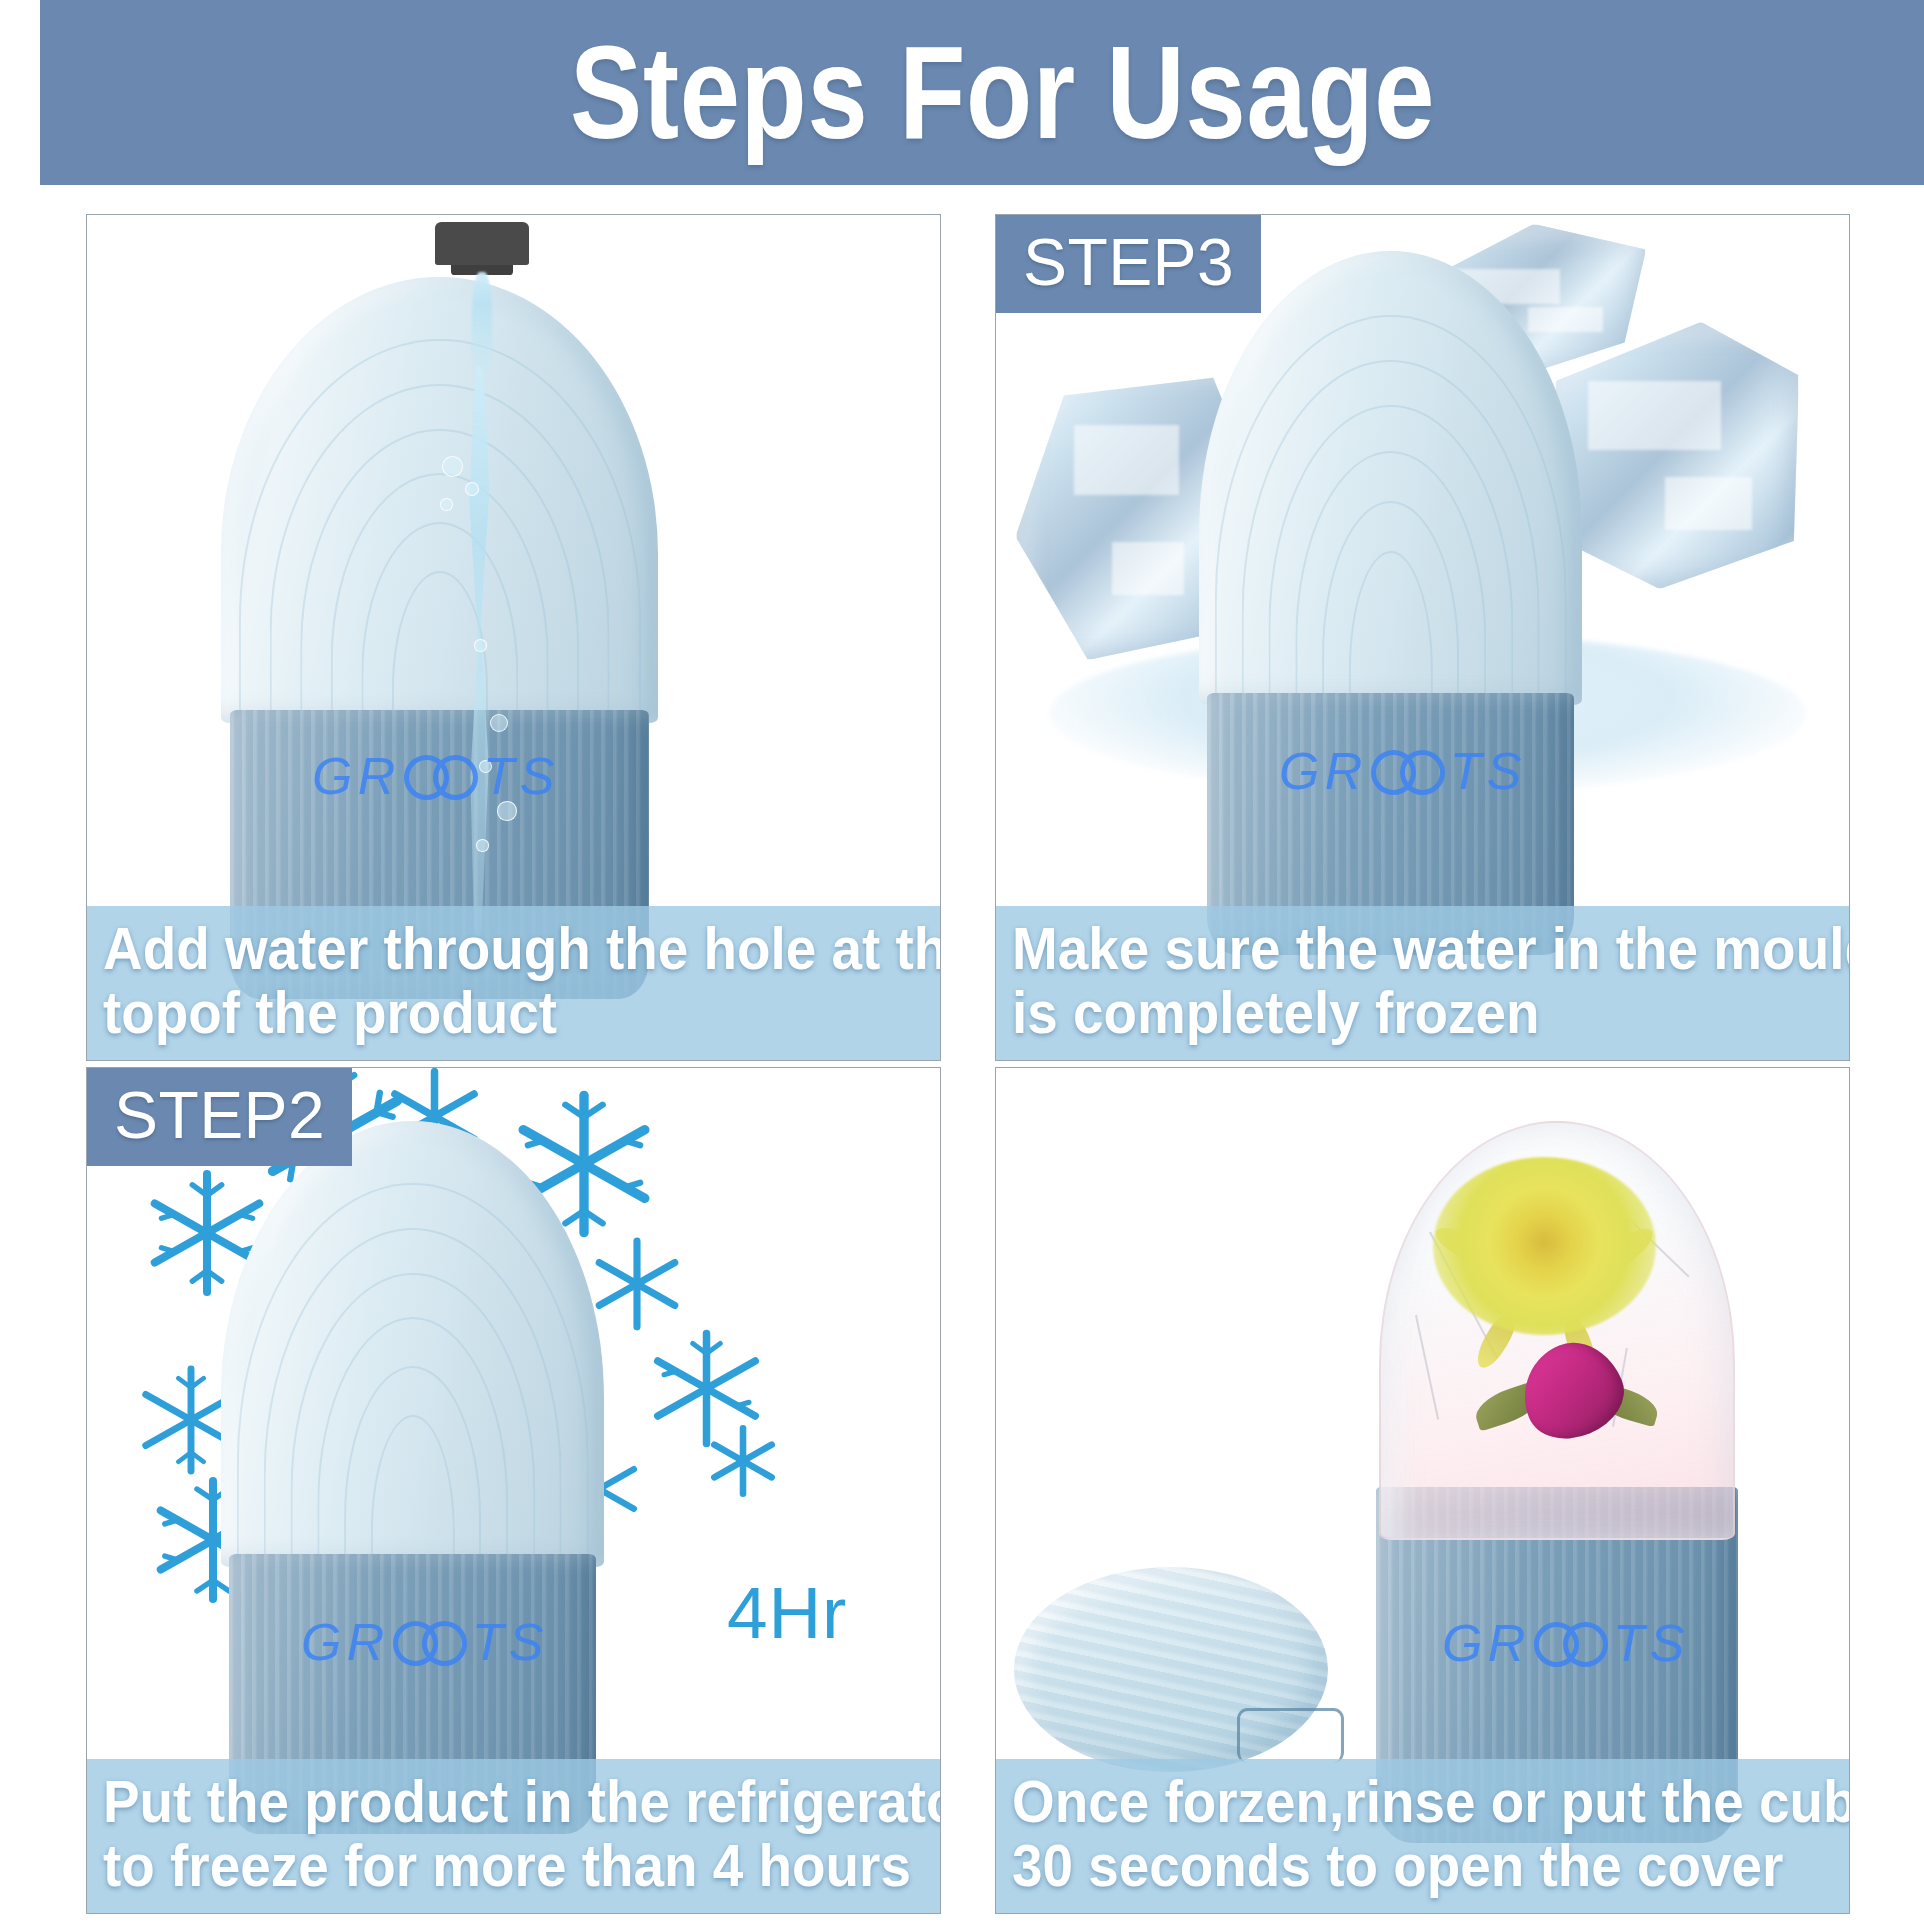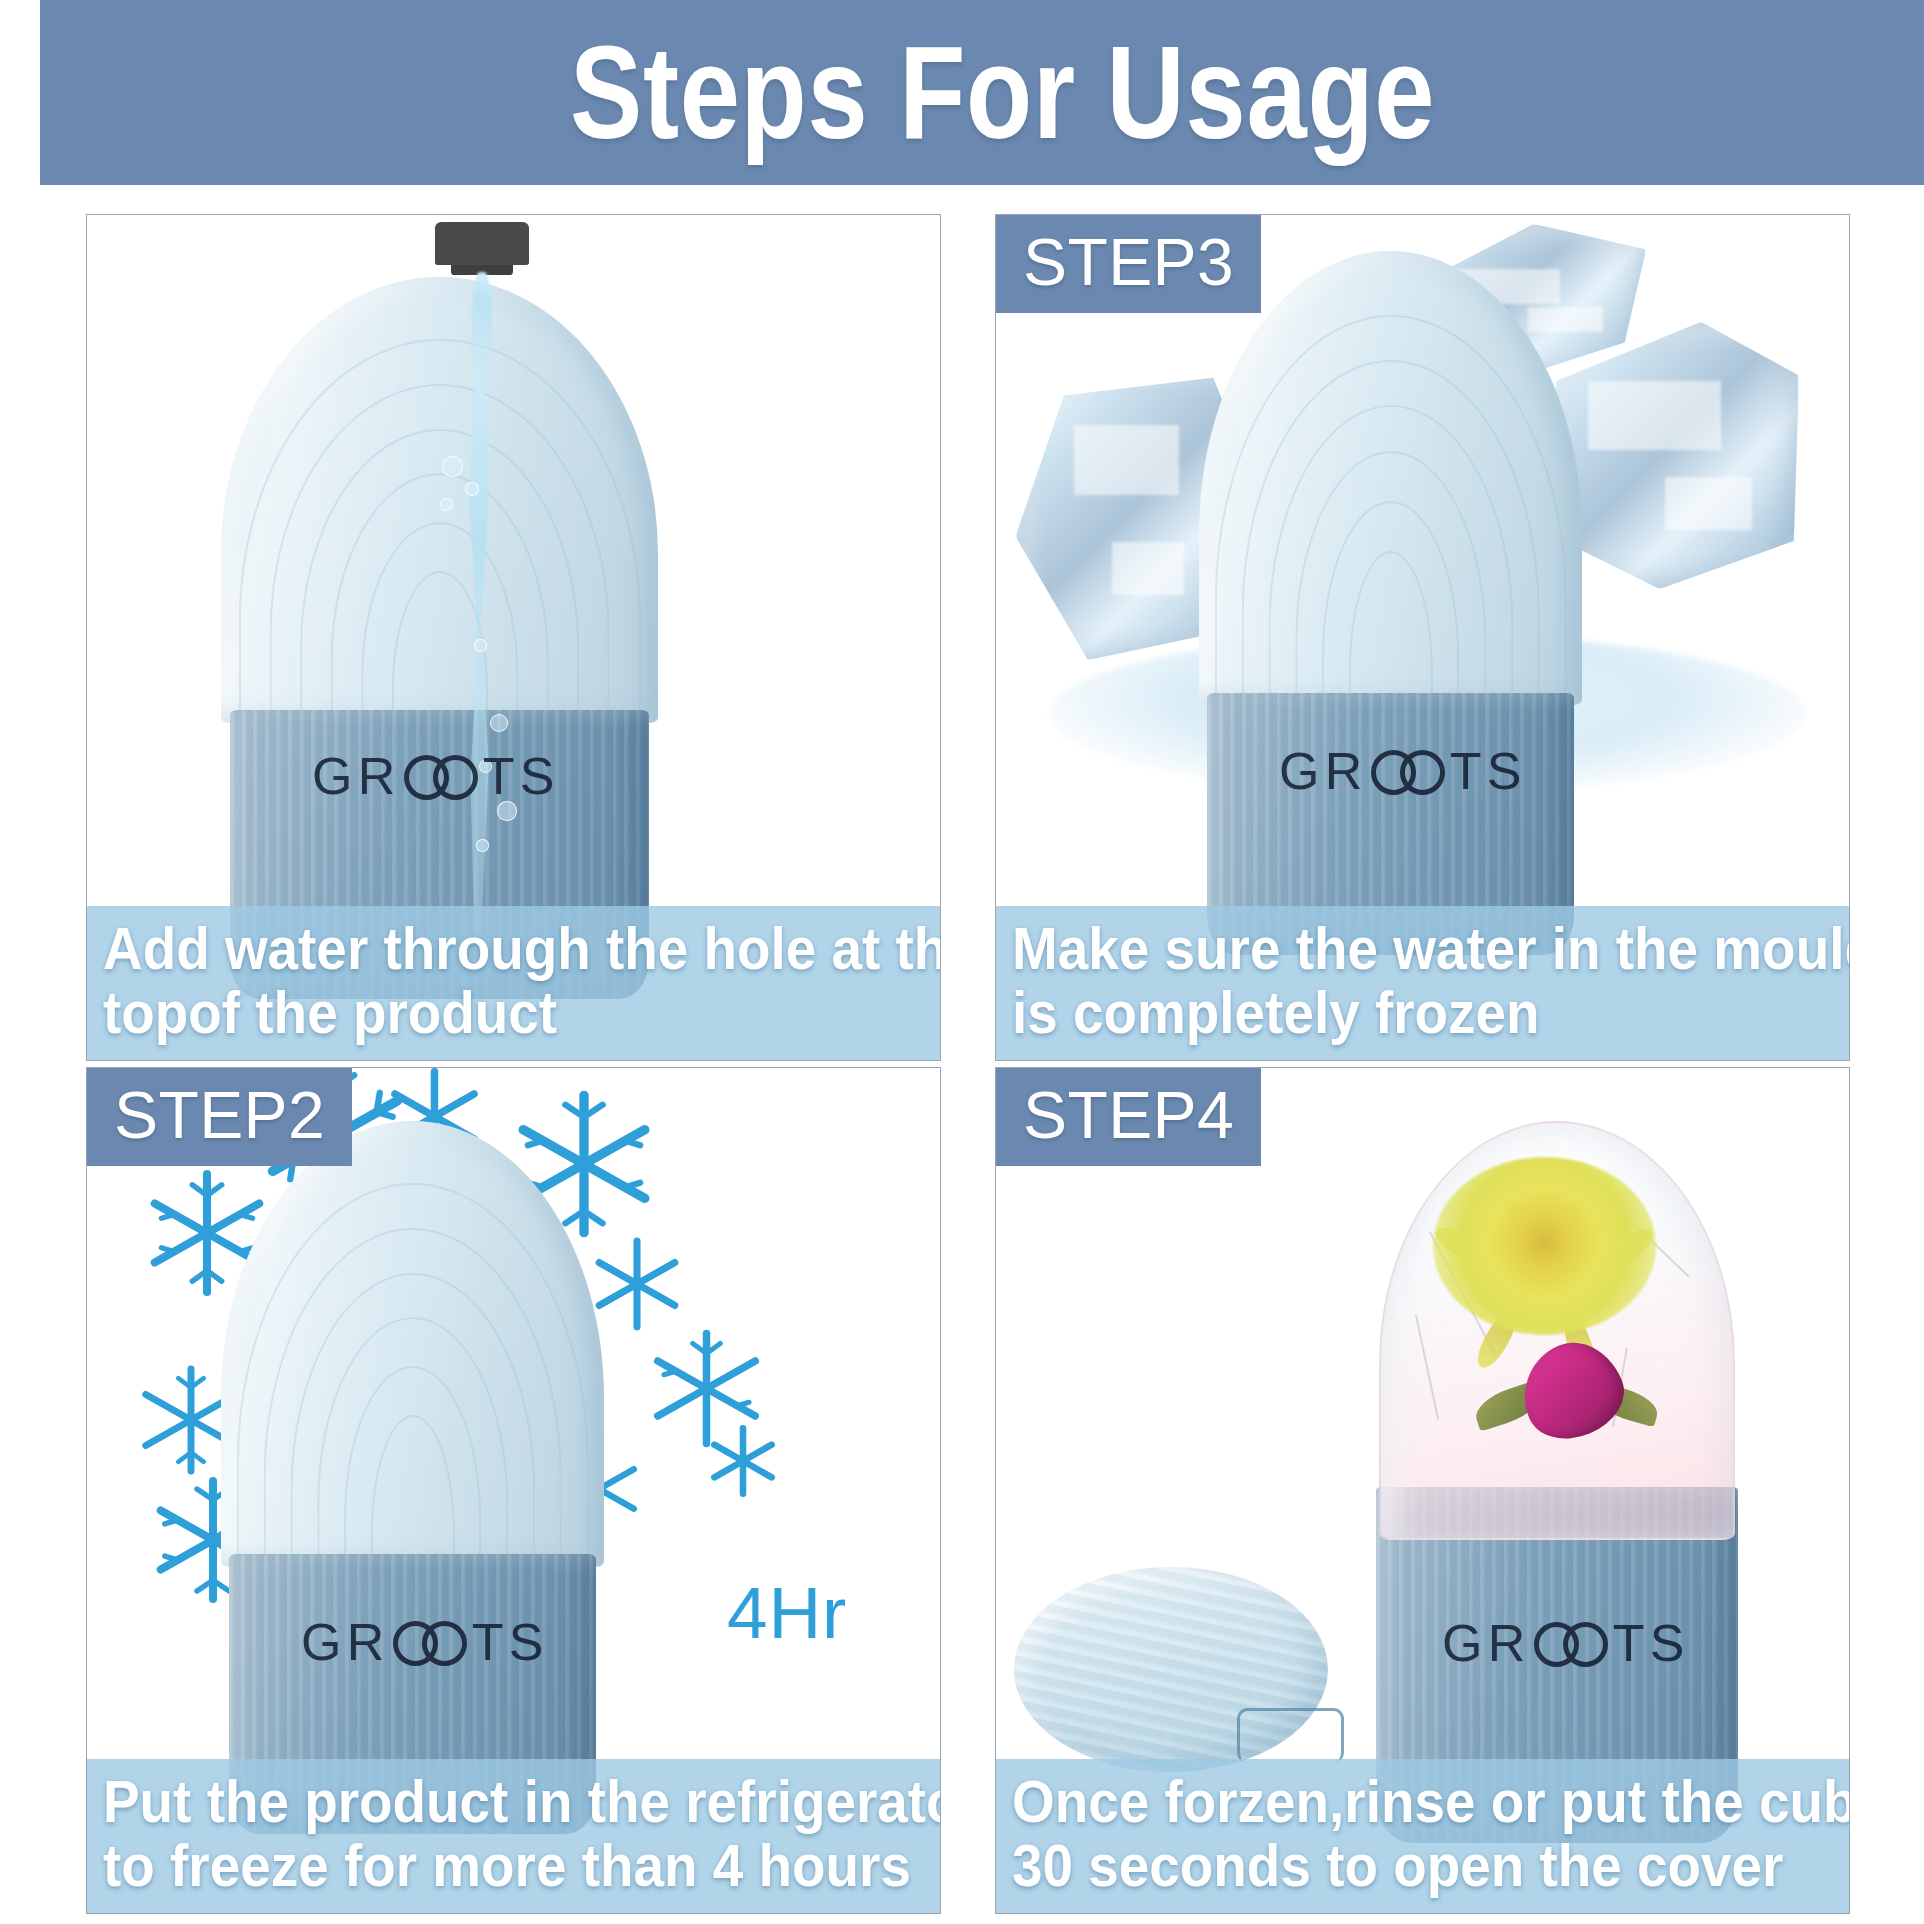--- a/index.html
+++ b/index.html
@@ -168,26 +168,27 @@
       rgba(45,90,125,0.16) 11.6px
     );
   }
 
   
   .brand {
     position: absolute;
     z-index: 30;
     display: flex;
     align-items: center;
-    color: #0f172a;
+    color: #3b82f6;
     font-size: 52px;
     font-weight: 400;
     letter-spacing: 5.3px;
     opacity: 0.82;
     user-select: none;
+    font-style: italic;
   }
   .brand .rings {
     position: relative;
     display: inline-block;
     width: 75px;
     height: 46px;
     margin: 0 3.6px;
   }
   .brand .rings b {
     position: absolute;
@@ -684,21 +685,20 @@
           <b></b>
         </span>
       <span>TS</span>
     </div>
 
     <div class="detached-lid" style="left:18px; top:499px; width:314px; height:205px;">
       <div class="lid-ribs"></div>
     </div>
     <div class="lid-notch" style="left:241px; top:640px; width:107px; height:55px; border-top-color:rgba(90,135,165,0.75); border-bottom:none;"></div>
 
-    <div class="step-badge">STEP4</div>
 
     <div class="caption-bar">
       <div class="caption-line">Once forzen,rinse or put the cubefor</div>
       <div class="caption-line">30 seconds to open the cover</div>
     </div>
   </div>
 
 </div>
 
 

